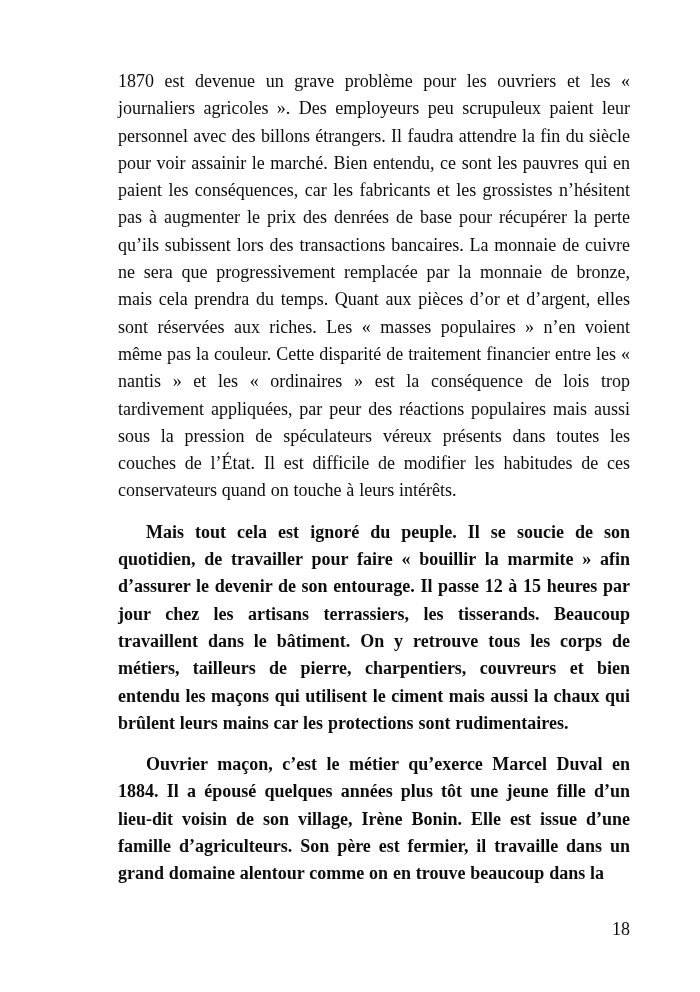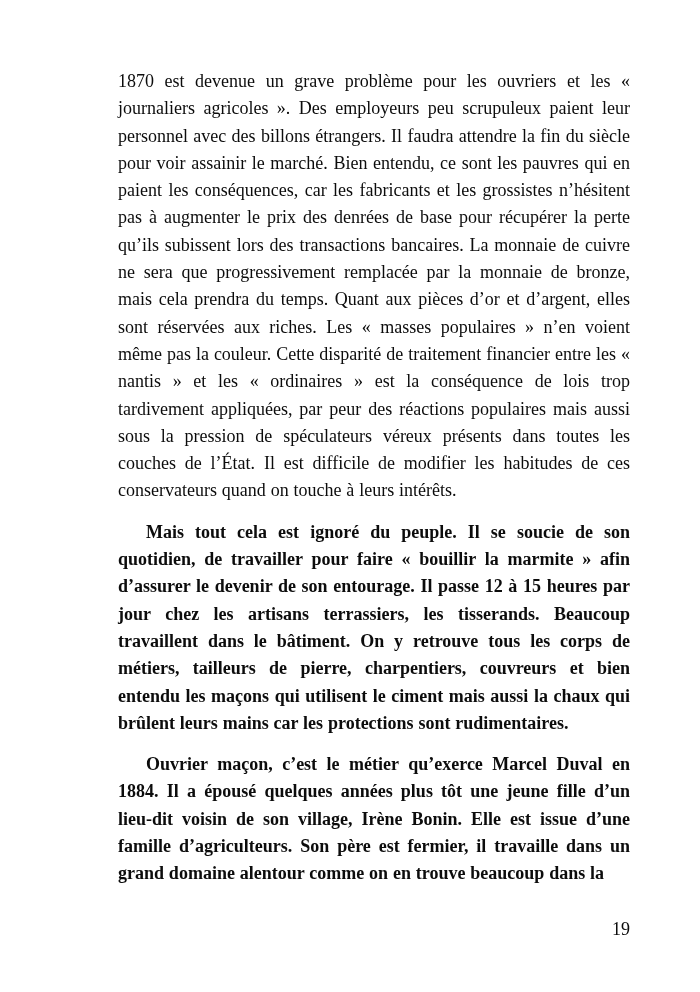--- a/index.html
+++ b/index.html
@@ -52,14 +52,14 @@
 </style>
 </head>
 <body>
 
 <div class="page">
   <div class="text-block">
     <p>1870 est devenue un grave problème pour les ouvriers et les « journaliers agricoles ». Des employeurs peu scrupuleux paient leur personnel avec des billons étrangers. Il faudra attendre la fin du siècle pour voir assainir le marché. Bien entendu, ce sont les pauvres qui en paient les conséquences, car les fabricants et les grossistes n’hésitent pas à augmenter le prix des denrées de base pour récupérer la perte qu’ils subissent lors des transactions bancaires. La monnaie de cuivre ne sera que progressivement remplacée par la monnaie de bronze, mais cela prendra du temps. Quant aux pièces d’or et d’argent, elles sont réservées aux riches. Les « masses populaires » n’en voient même pas la couleur. Cette disparité de traitement financier entre les « nantis » et les « ordinaires » est la conséquence de lois trop tardivement appliquées, par peur des réactions populaires mais aussi sous la pression de spéculateurs véreux présents dans toutes les couches de l’État. Il est difficile de modifier les habitudes de ces conservateurs quand on touche à leurs intérêts.</p>
     <p class="indented">Mais tout cela est ignoré du peuple. Il se soucie de son quotidien, de travailler pour faire « bouillir la marmite » afin d’assurer le devenir de son entourage. Il passe 12 à 15 heures par jour chez les artisans terrassiers, les tisserands. Beaucoup travaillent dans le bâtiment. On y retrouve tous les corps de métiers, tailleurs de pierre, charpentiers, couvreurs et bien entendu les maçons qui utilisent le ciment mais aussi la chaux qui brûlent leurs mains car les protections sont rudimentaires.</p>
     <p class="indented">Ouvrier maçon, c’est le métier qu’exerce Marcel Duval en 1884. Il a épousé quelques années plus tôt une jeune fille d’un lieu-dit voisin de son village, Irène Bonin. Elle est issue d’une famille d’agriculteurs. Son père est fermier, il travaille dans un grand domaine alentour comme on en trouve beaucoup dans la</p>
   </div>
-  <div class="page-number">19</div>
+  <div class="page-number">18</div>
 </div>
 
 </body></html>

